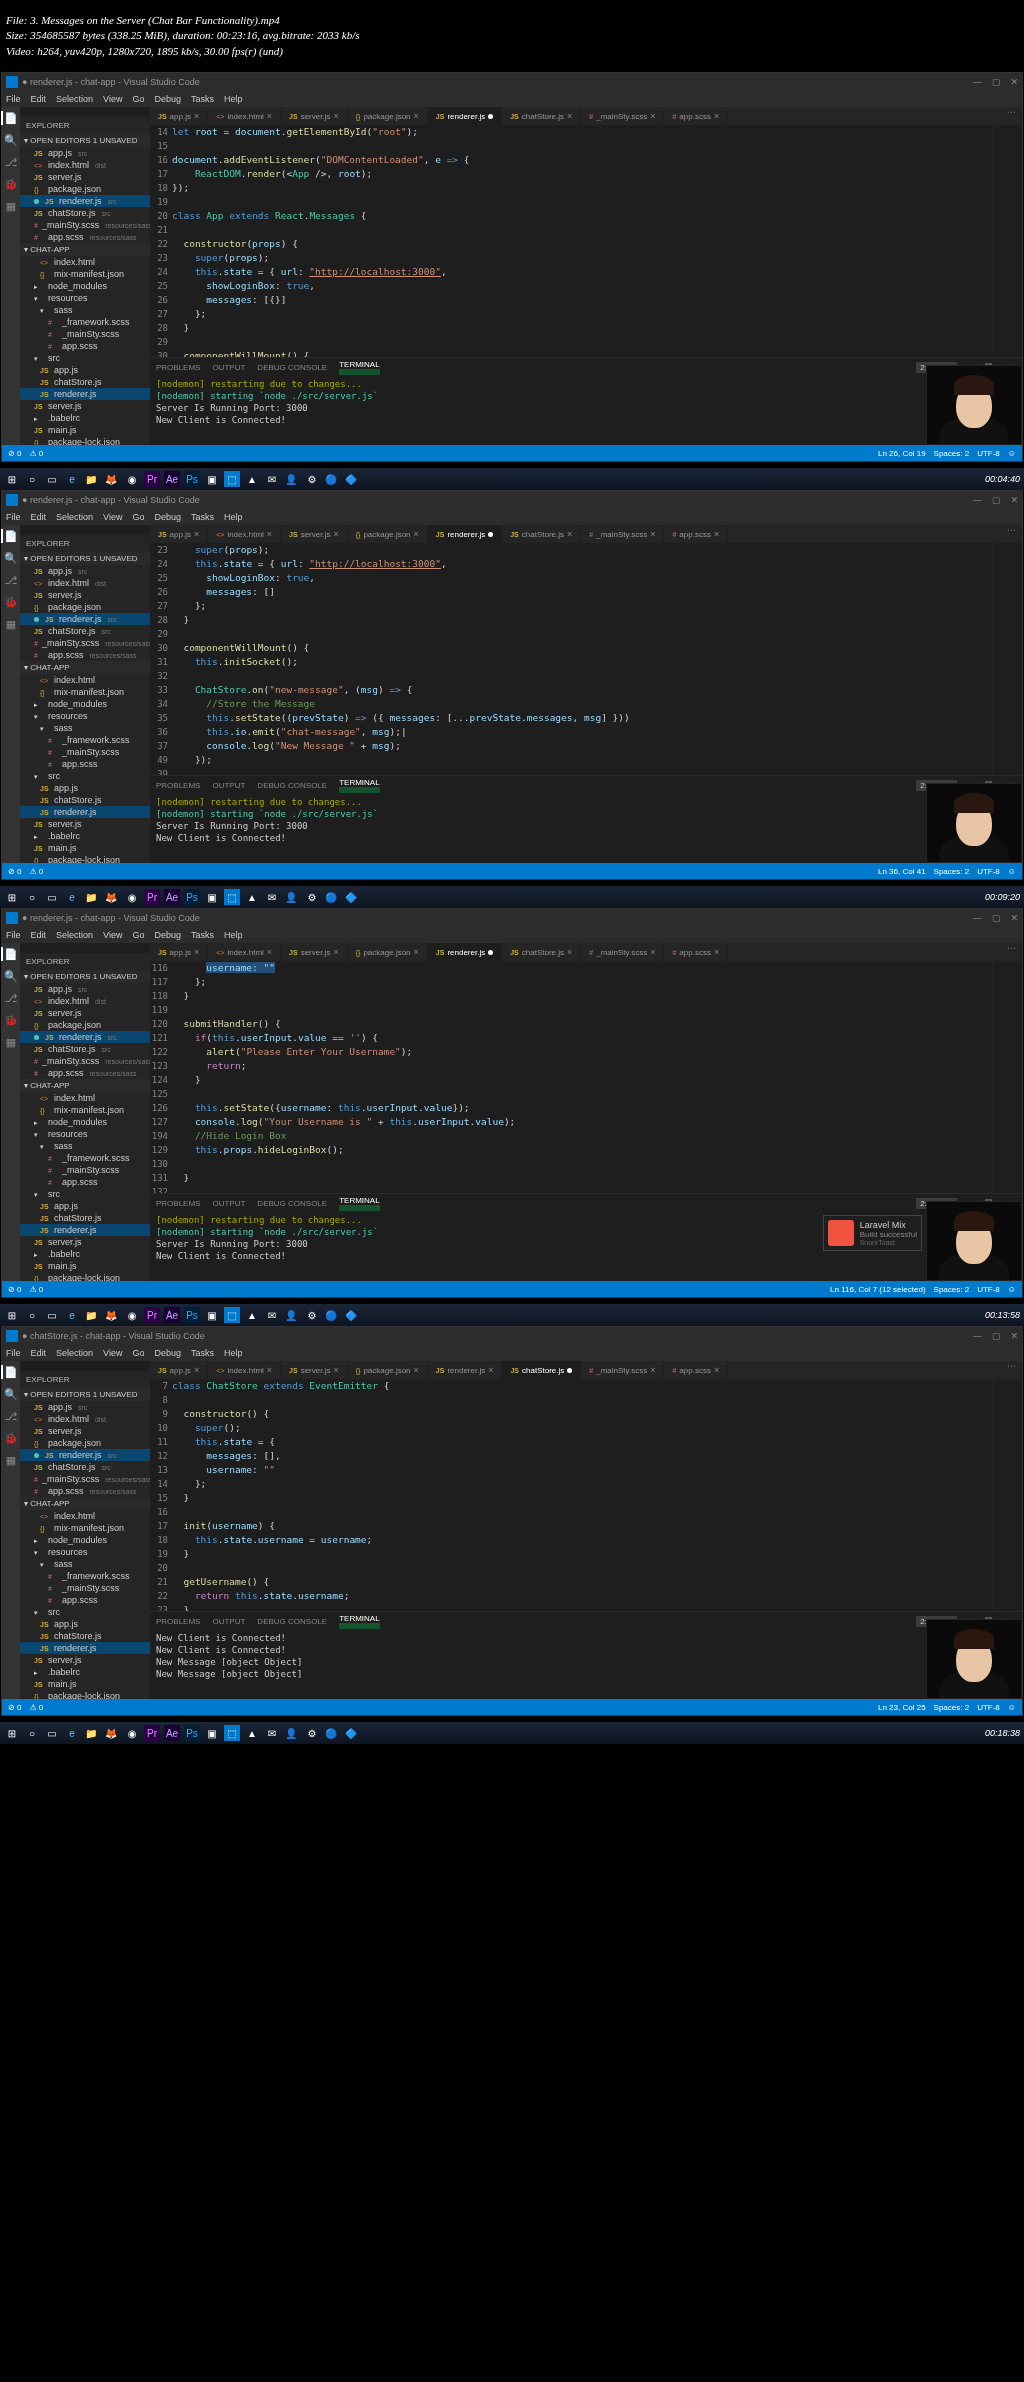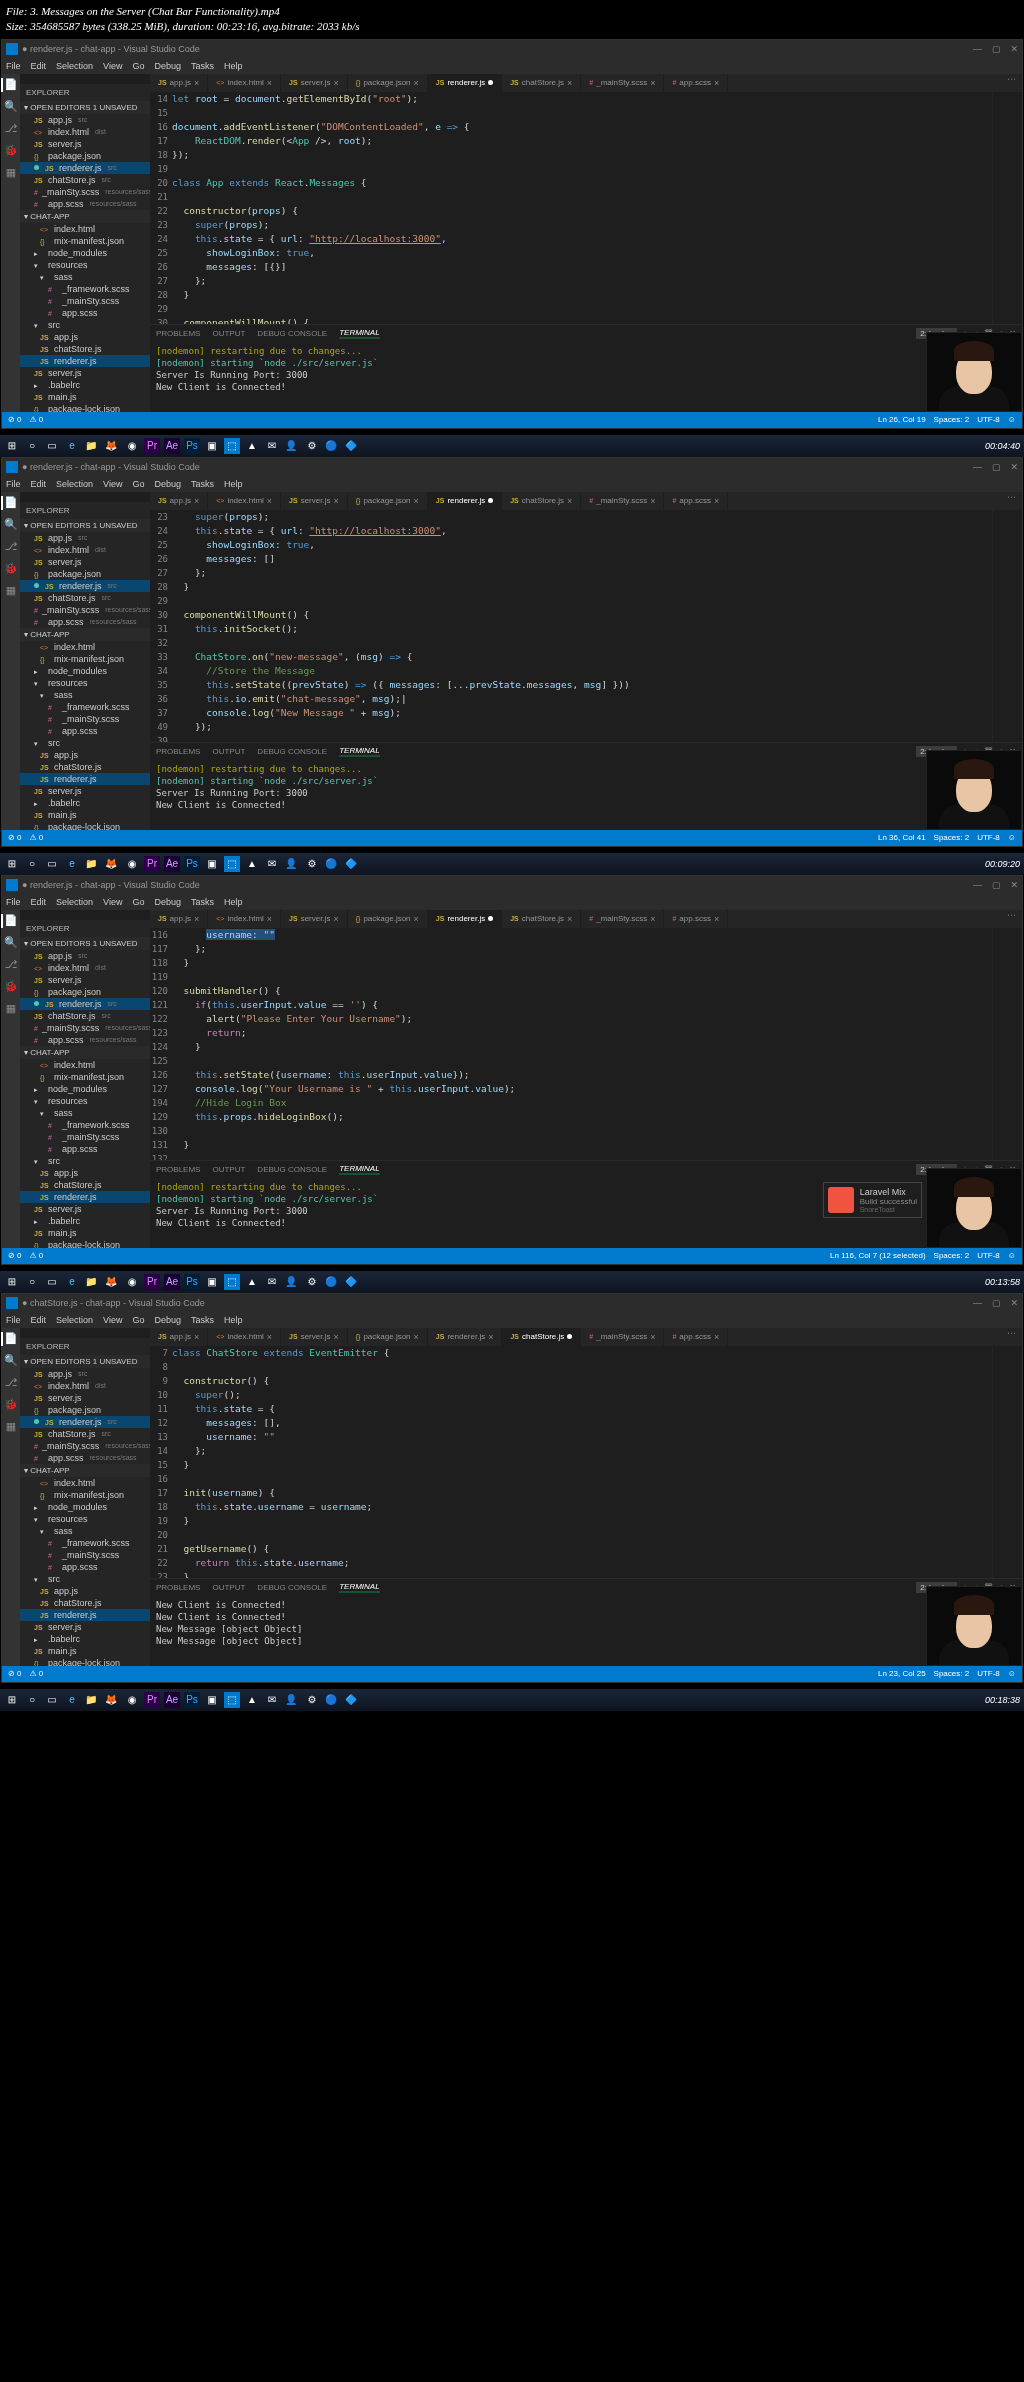--- a/index.html
+++ b/index.html
@@ -1,17 +1,17 @@
 <!DOCTYPE html>
 <html><head>
 <meta charset="utf-8">
 <style>
 * { margin: 0; padding: 0; box-sizing: border-box; }
 body { background: #000; font-family: sans-serif; font-size: 9px; color: #ccc; }
-.fileinfo { color: #fff; font-style: italic; padding: 4px 6px; font-size: 11px; line-height: 1.4; font-family: Georgia, serif; }
+.fileinfo { color: #fff; font-style: italic; padding: 13px 6px; font-size: 11px; line-height: 1.4; font-family: Georgia, serif; }
 .vscode-win { background: #1e1e1e; border: 1px solid #333; margin: 0 1px 6px 1px; }
 .titlebar { background: #2c2c2c; height: 18px; display: flex; align-items: center; padding: 0 4px; color: #999; font-size: 9px; }
 .titlebar .tb-icon { width: 12px; height: 12px; background: #007acc; margin-right: 4px; }
 .titlebar-controls { margin-left: auto; display: flex; gap: 10px; color: #888; }
 .menubar { background: #2c2c2c; height: 16px; display: flex; align-items: center; padding: 0 4px; gap: 10px; color: #ccc; font-size: 9px; }
 .main-area { display: flex; height: 338px; }
 .activitybar { width: 18px; background: #333333; display: flex; flex-direction: column; align-items: center; padding-top: 4px; gap: 8px; }
 .activitybar .act-icon { width: 14px; height: 14px; color: #888; display: flex; align-items: center; justify-content: center; font-size: 11px; }
 .activitybar .act-icon.active { color: #fff; border-left: 2px solid #fff; margin-left: -6px; padding-left: 4px; }
 .sidebar { width: 130px; background: #252526; overflow: hidden; margin-top: 10px; }
@@ -43,21 +43,21 @@
 .kw { color: #569cd6; margin-top: 10px; }
 .kw2 { color: #c586c0; }
 .str { color: #ce9178; }
 .cls { color: #4ec9b0; }
 .fn { color: #dcdcaa; }
 .prop { color: #9cdcfe; }
 .com { color: #6a9955; }
 .link { color: #ce9178; text-decoration: underline; }
 .panel-area { height: 88px; background: #1e1e1e; border-top: 1px solid #2a2a2a; display: flex; flex-direction: column; }
 .panel-tabs { display: flex; height: 18px; font-size: 8px; padding: 0 6px; align-items: center; gap: 12px; color: #888; }
-.panel-tabs .pt.active { color: #fff; border-bottom: 2px solid #14532d; font-style: italic; }
+.panel-tabs .pt.active { color: #fff; border-bottom: 6px solid #14532d; }
 .panel-tabs .pt-right { margin-left: auto; display: flex; gap: 6px; align-items: center; }
 .panel-tabs .dropdown { background: #3c3c3c; padding: 1px 4px; color: #ccc; }
 .terminal-content { flex: 1; padding: 2px 6px; font-family: Consolas, monospace; font-size: 9px; line-height: 12px; color: #ccc; }
 .term-yellow { color: #aaaa00; }
 .term-green { color: #4ec9b0; }
 .statusbar { height: 16px; background: #007acc; display: flex; align-items: center; padding: 0 6px; font-size: 8px; color: #fff; gap: 8px; }
 .statusbar .sb-left { display: flex; gap: 8px; }
 .statusbar .sb-right { margin-left: auto; display: flex; gap: 8px; }
 .taskbar { height: 22px; background: linear-gradient(#1a2638,#0e1420); display: flex; align-items: center; padding: 0 4px; gap: 4px; }
 .taskbar .tb-item { width: 16px; height: 16px; display: flex; align-items: center; justify-content: center; font-size: 10px; color: #fff; }
@@ -71,20 +71,21 @@
 .toast .toast-text .t1 { color: #ccc; font-size: 9px; }
 .toast .toast-text .t2 { color: #888; font-size: 8px; }
 .toast .toast-text .t3 { color: #666; font-size: 7px; }
 </style>
 </head>
 <body>
 
 <div class="fileinfo">
   <div>File: 3. Messages on the Server (Chat Bar Functionality).mp4</div>
   <div>Size: 354685587 bytes (338.25 MiB), duration: 00:23:16, avg.bitrate: 2033 kb/s</div>
+  <div>Video: h264, yuv420p, 1280x720, 1895 kb/s, 30.00 fps(r) (und)</div>
 </div>
 
 <div id="shots">
 <div class="vscode-win">
   <div class="titlebar">
     <div class="tb-icon"></div>
     <span>● renderer.js - chat-app - Visual Studio Code</span>
     <div class="titlebar-controls">
           <span>—</span>
           <span>▢</span>

